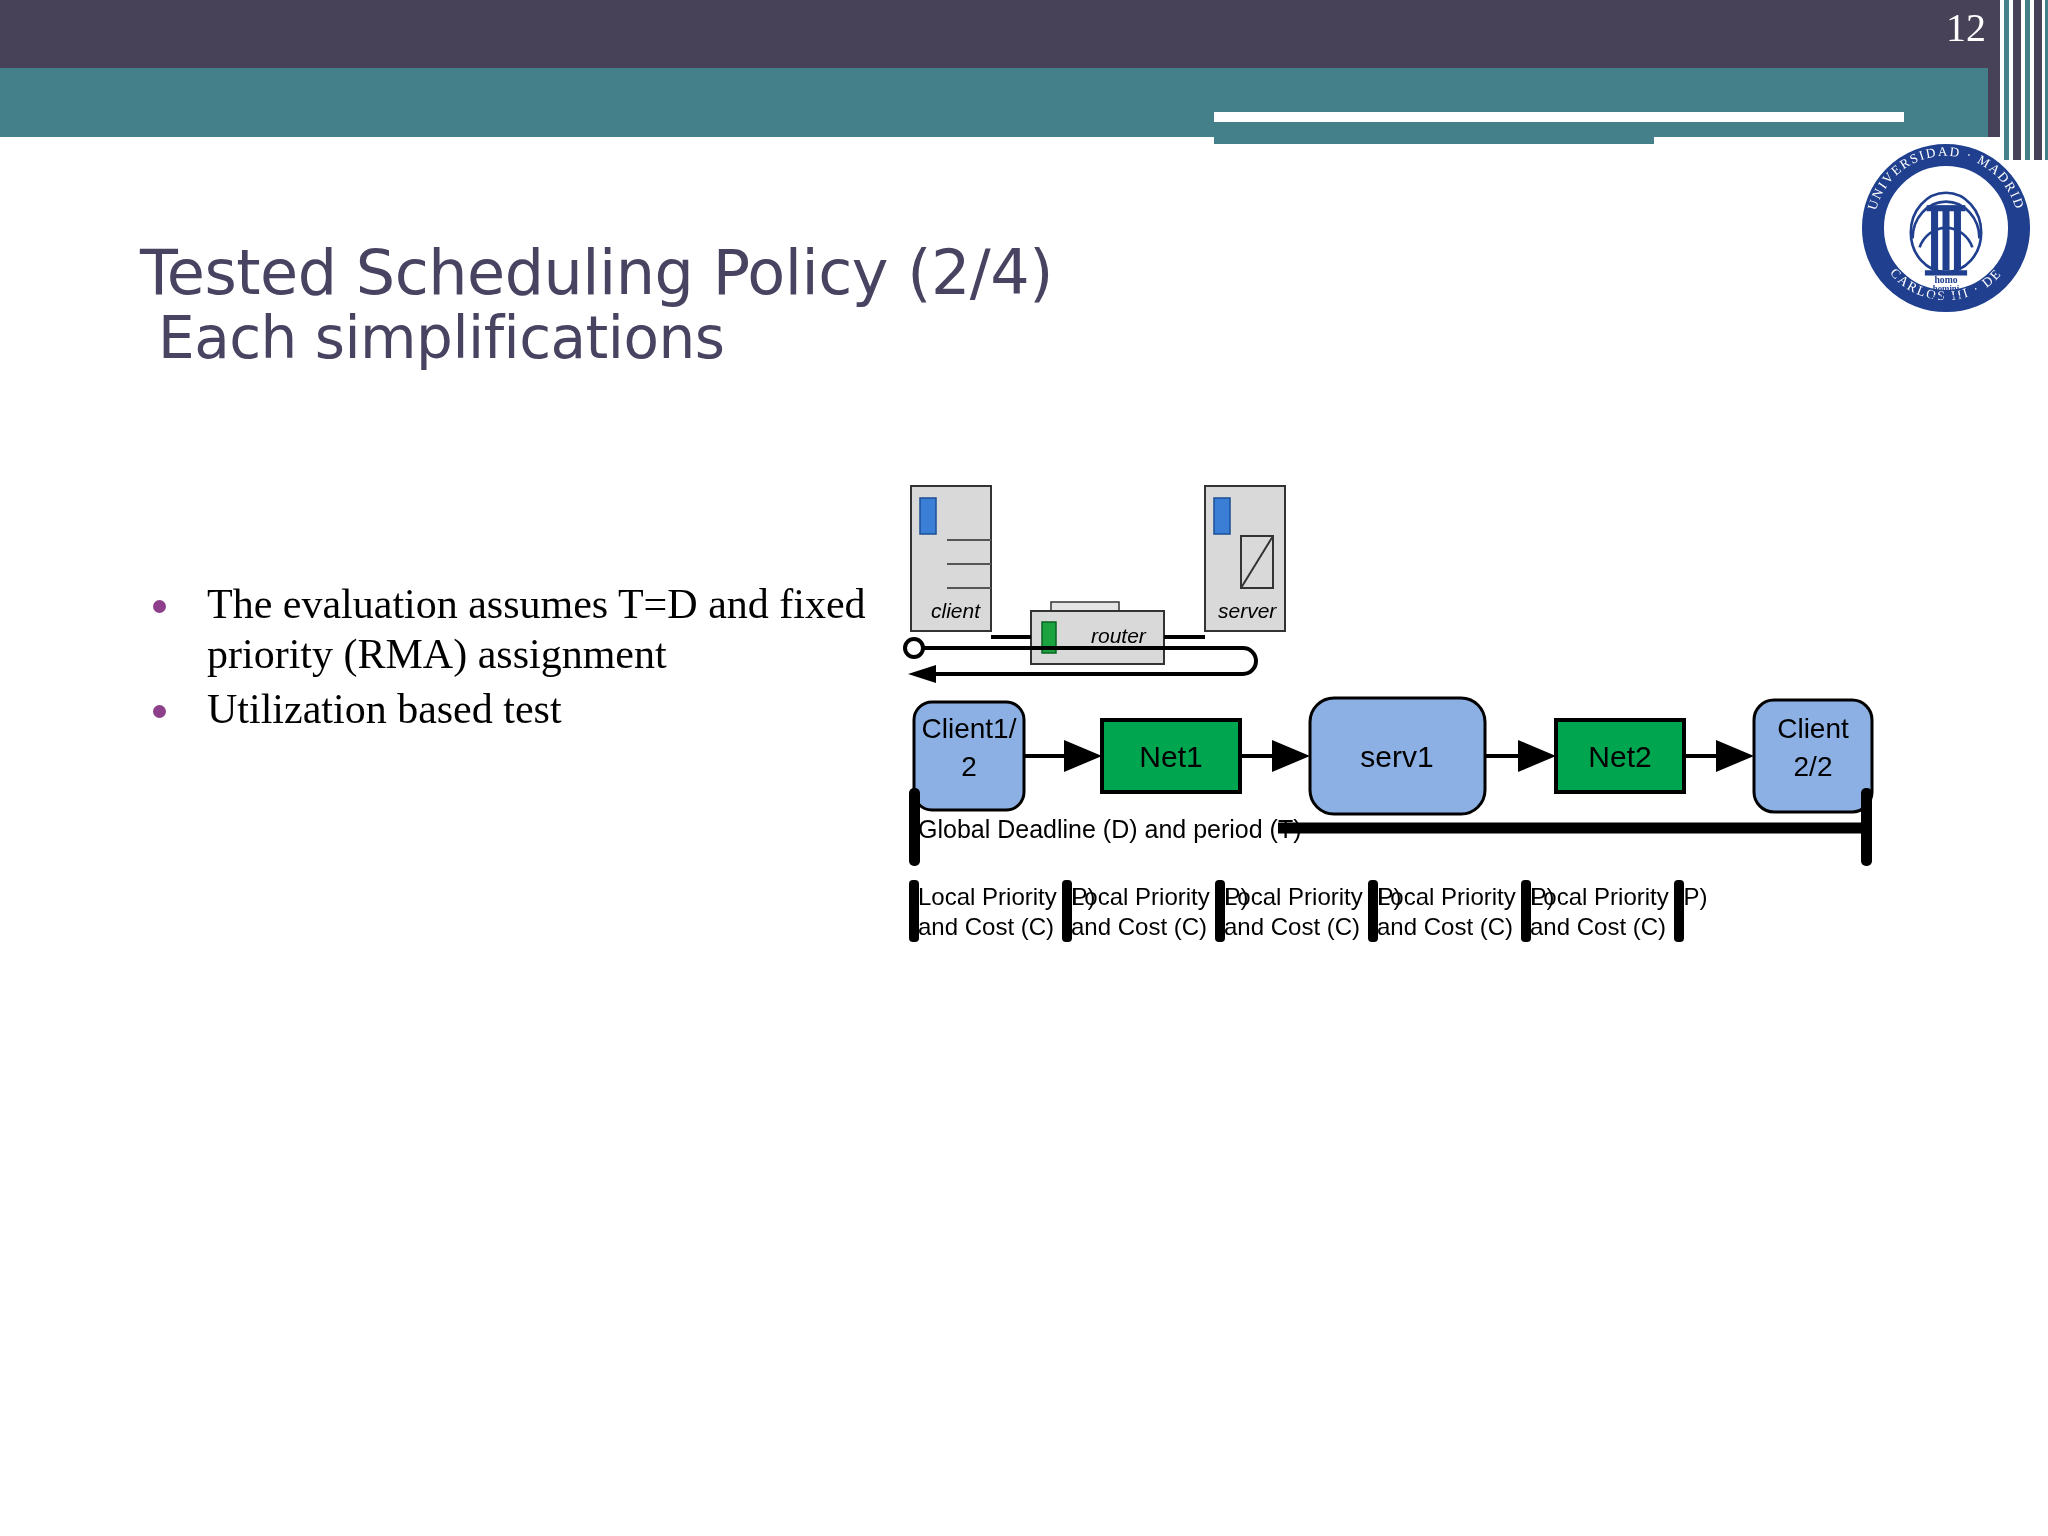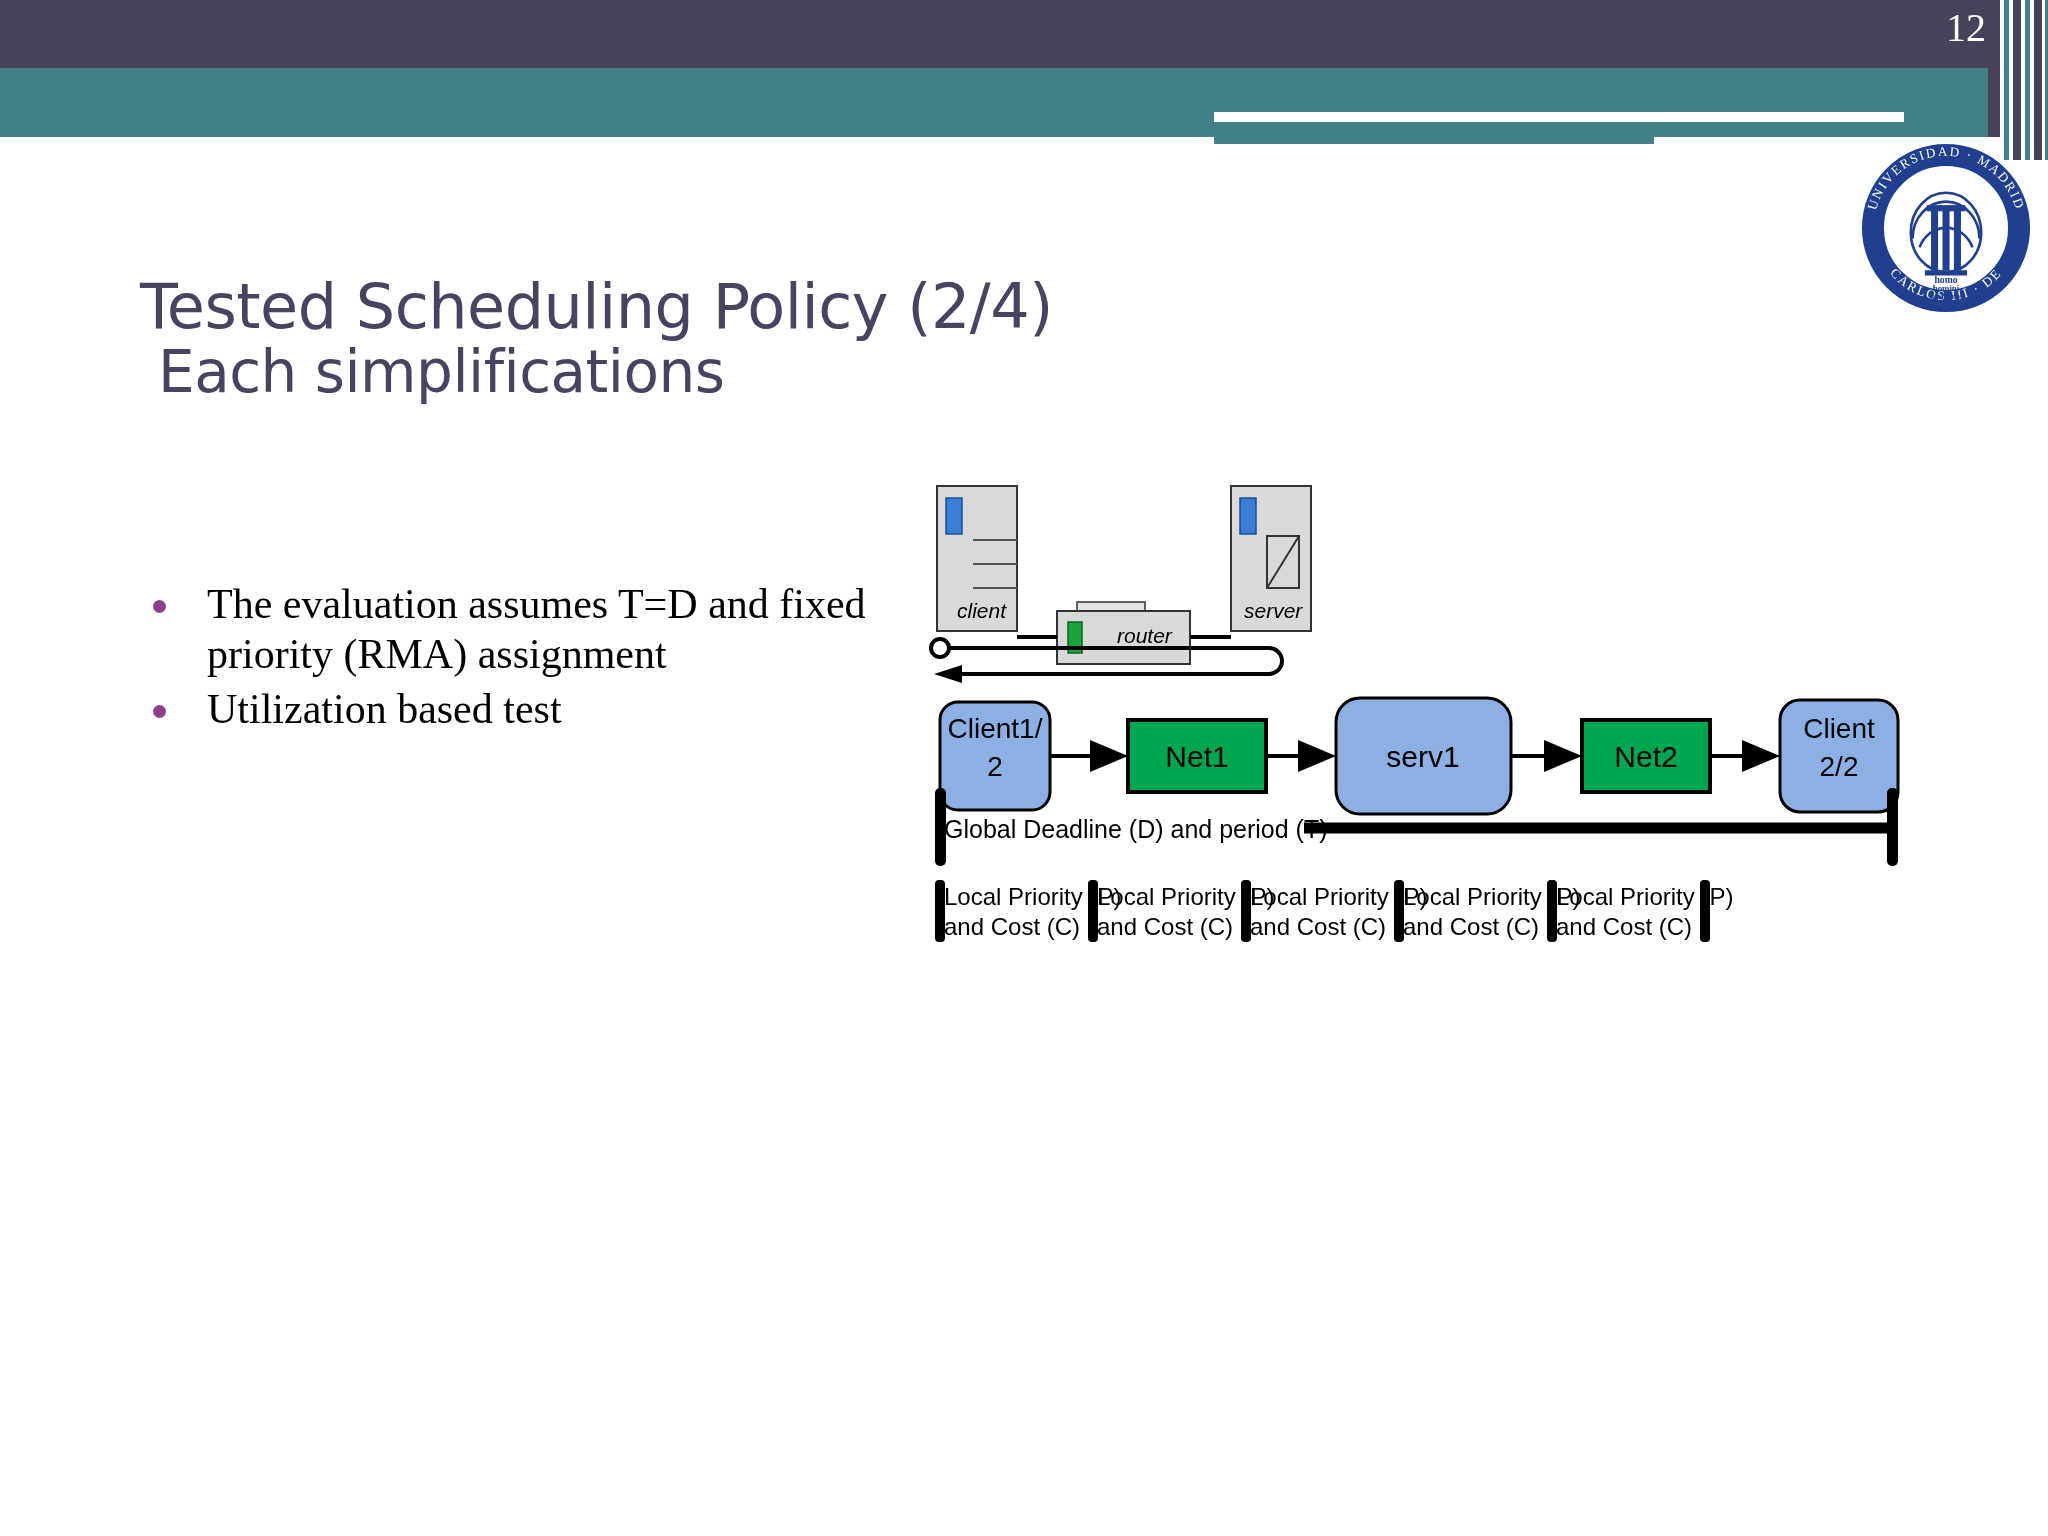--- a/index.html
+++ b/index.html
@@ -92,21 +92,20 @@
 
   
   .title-block {
     position: absolute;
     left: 140px;
     top: 240px;
     width: 1100px;
     color: #484361;
     font-family: "DejaVu Sans", sans-serif;
     font-weight: 400;
-    margin-top: 34px;
   }
   .title-line1 {
     font-size: 62px;
     line-height: 1.06;
     letter-spacing: -0.5px;
     white-space: nowrap;
   }
   .title-line2 {
     font-size: 58px;
     line-height: 1.12;
@@ -156,21 +155,21 @@
     width: 11px;
     height: 11px;
     border: 2px solid #2f7a83;
     background: transparent;
     box-sizing: border-box;
   }
 
   
   .diagram {
     position: absolute;
-    left: 922px;
+    left: 896px;
     top: 480px;
     width: 1100px;
     height: 620px;
   }
   .diagram svg { display: block; }
 </style>
 </head>
 <body>
 
 <div id="slide">

